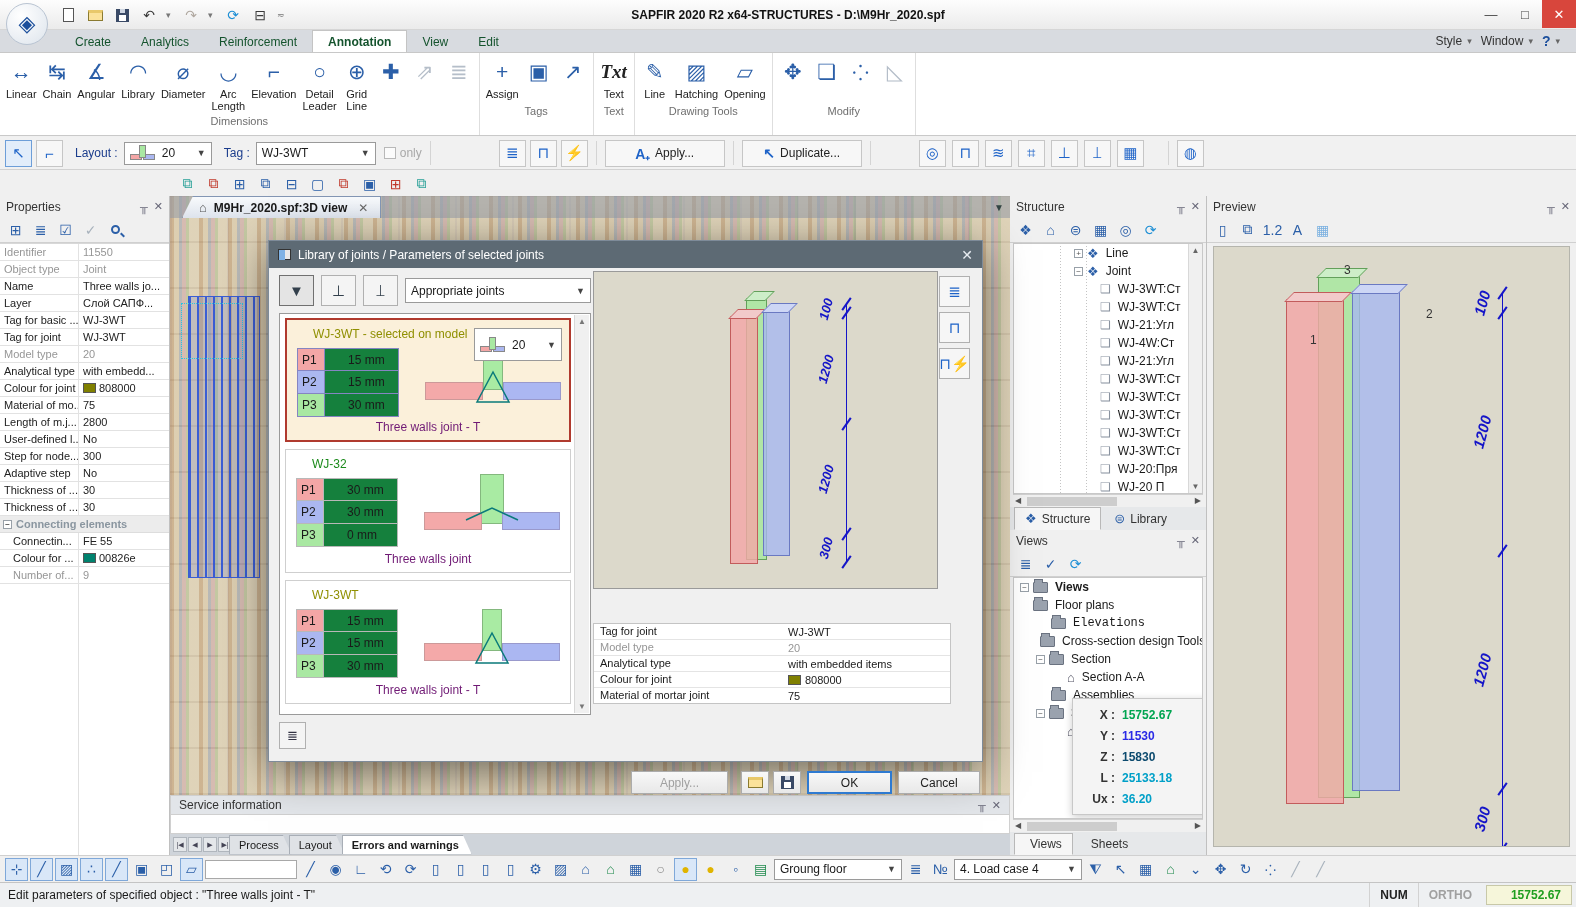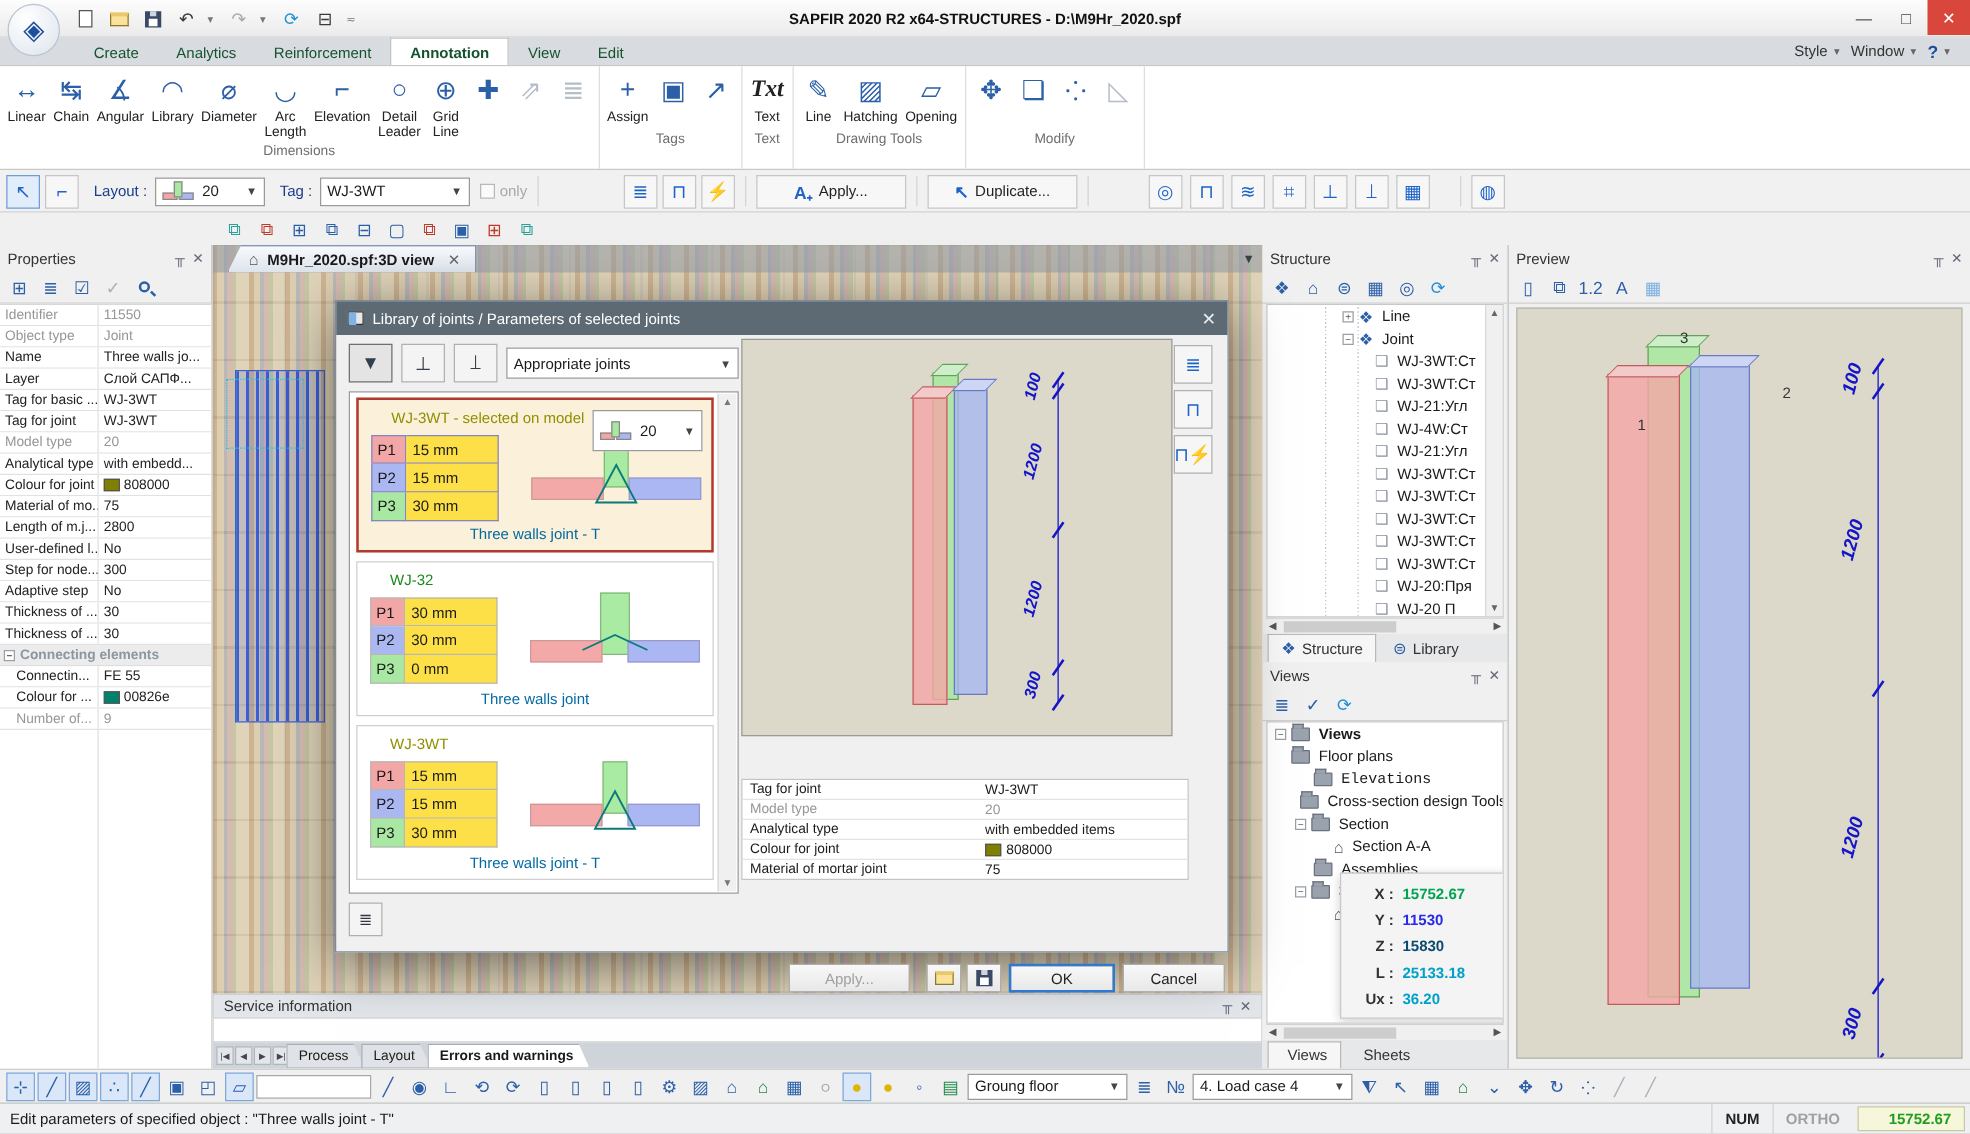--- a/index.html
+++ b/index.html
@@ -113,32 +113,32 @@
   .filterrow{display:flex;gap:7px;height:31px;align-items:center}
   .filterrow .select{flex:1;height:25px}
   .cardlist{position:absolute;top:38px;left:0;right:0;bottom:34px;background:#fff;border:1px solid #9a9a9a;padding:4px 19px 4px 5px;overflow:hidden}
   .clscroll{position:absolute;right:1px;top:1px;bottom:1px;width:15px;background:#f0f0f0;border-left:1px solid #d8d8d8;display:flex;flex-direction:column;align-items:center;justify-content:space-between;padding:2px 0;font-size:8px;color:#777}
   .card{border:1px solid #cfcfcf;background:#fff;margin-bottom:7px;position:relative;height:124px}
   .card.sel{border:2px solid #b03a2e;background:#fbf0da}
   .card .ct{position:absolute;left:26px;top:7px;font-size:12px}
   .ptbl{position:absolute;left:10px;top:28px}
   .ptbl .pr{display:flex}
   .ptbl .pk{width:28px;height:23px;border:1px solid #8585c2;display:flex;align-items:center;padding-left:4px;font-size:12px}
-  .ptbl .pvv{width:74px;height:23px;border:1px solid #8585c2;border-left:none;background:#fde047;display:flex;align-items:center;padding-left:5px;font-size:12px}
+  .ptbl .pvv{width:74px;height:23px;border:1px solid #8585c2;border-left:none;background:#15803d;display:flex;align-items:center;padding-left:23px;font-size:12px}
   .card:not(.sel) .pk,.card:not(.sel) .pvv{border-color:#b8b8b8}
   .ptbl .pr+.pr .pk,.ptbl .pr+.pr .pvv{border-top:none}
   .diag{position:absolute;left:138px;top:24px;width:140px;height:66px}
   .diag div{position:absolute;border:1px solid #999}
   .diag .dg{background:#a9eba3;border-color:#84b87e}
   .diag .dp{background:#f4a9a9;border-color:#c99;left:0;top:38px;width:58px;height:18px}
   .diag .db{background:#abb7f2;border-color:#99c;left:78px;top:38px;width:58px;height:18px}
   .diag svg{position:absolute;left:0;top:0}
   .mini{position:absolute;right:7px;top:8px;width:88px;height:33px;background:#fff;border:1px solid #9a9a9a;display:flex;align-items:center;padding:0 5px;gap:6px;font-size:12px}
   .mini .arrow{margin-left:auto;font-size:9px;color:#444}
-  .card .cap{position:absolute;bottom:6px;left:0;right:0;text-align:center;font-size:12px;color:#0369a1}
+  .card .cap{position:absolute;bottom:6px;left:0;right:0;text-align:center;font-size:12px;color:#701a75}
   .listbtn{position:absolute;left:0;bottom:0;width:27px;height:27px;border:1px solid #b0b0b0;background:#f4f4f4;display:flex;align-items:center;justify-content:center;color:#334;font-size:13px}
   .dright{position:absolute;left:324px;top:30px;right:12px;bottom:12px}
   .p3d{position:absolute;left:0;top:0;width:345px;height:318px;background:#dcd9cb;border:1px solid #9a9a9a;overflow:hidden}
   .sidebtns{position:absolute;right:0;top:5px;display:flex;flex-direction:column;gap:5px}
   .sbtn{width:31px;height:31px;border:1px solid #b0b0b0;background:#f6f6f6;display:flex;align-items:center;justify-content:center;color:#1e63c8;font-size:15px}
   .slab{position:absolute}
   .slab:before{content:"";position:absolute;left:2px;top:-8px;width:100%;height:8px;transform:skewX(-45deg);border:1px solid #999}
   .slab.pk2{background:rgba(243,167,167,.82);border:1px solid #c25c5c}
   .slab.pk2:before{background:#f2caca;border-color:#c25c5c}
   .slab.gr2{background:rgba(168,232,160,.85);border:1px solid #63a05b}

